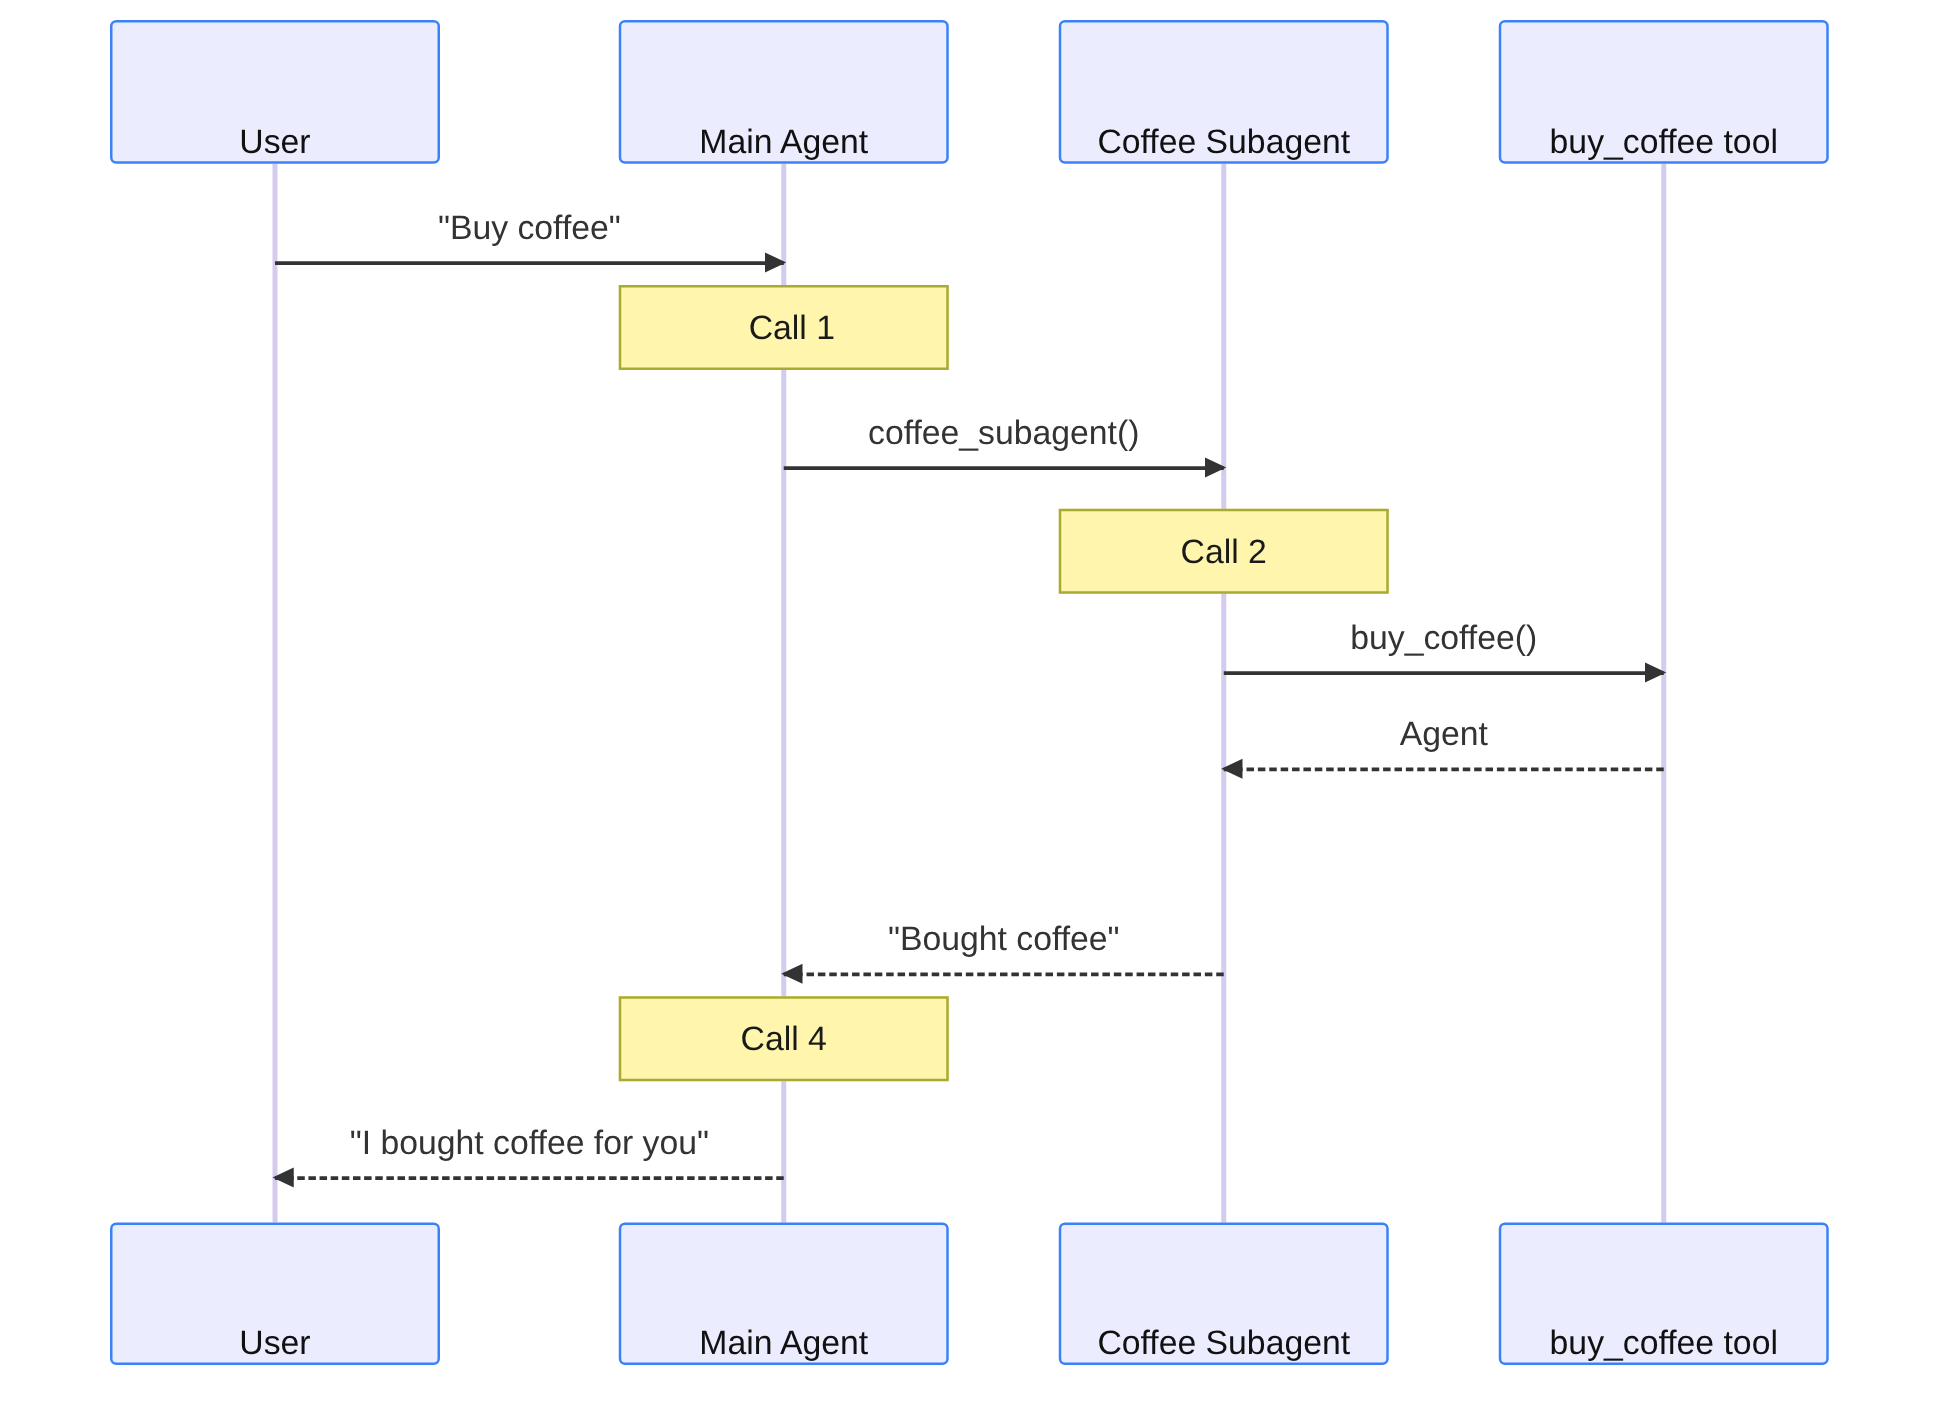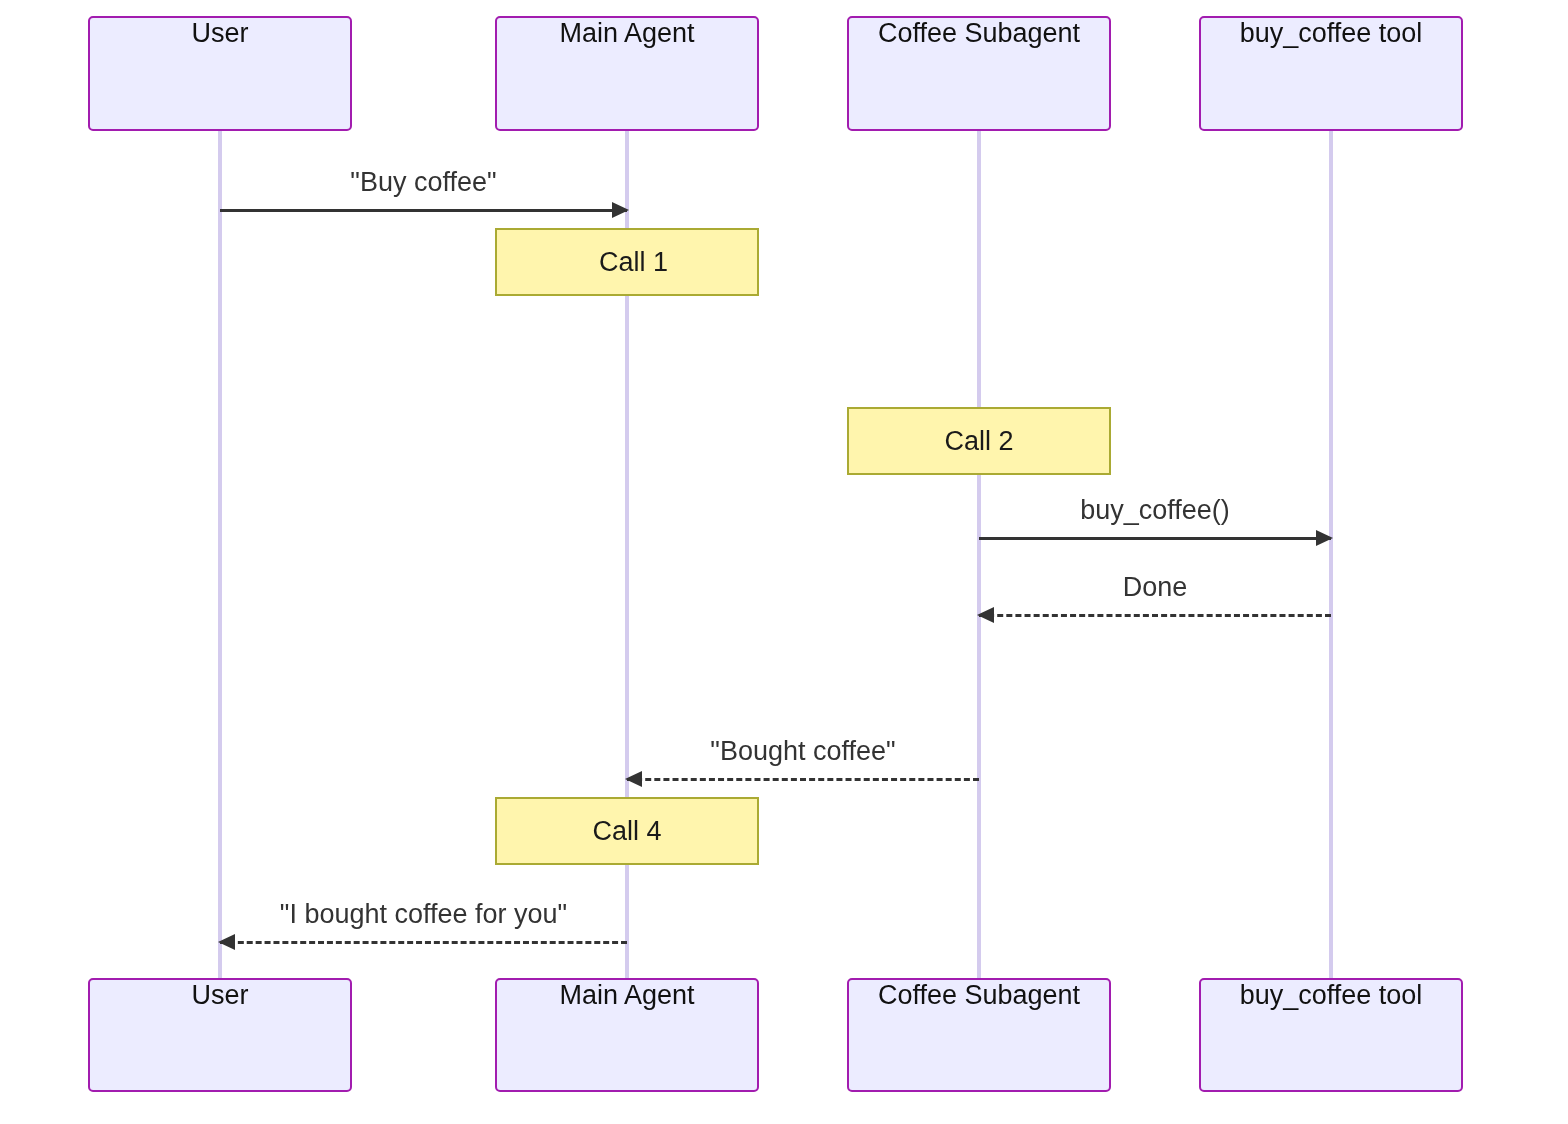--- a/index.html
+++ b/index.html
@@ -23,25 +23,25 @@
     width: 4px;
     background: #d4cbee;
     z-index: 1;
   }
   
   .actor {
     position: absolute;
     width: 264px;
     height: 115px;
     background: #ececff;
-    border: 2px solid #a21caf;
+    border: 2px solid #3b82f6;
     border-radius: 5px;
     box-sizing: border-box;
     display: flex;
-    align-items: flex-start;
+    align-items: flex-end;
     justify-content: center;
     font-size: 27px;
     color: #111111;
     z-index: 3;
   }
   .actor.top { top: 16px; }
   .actor.bottom { top: 978px; height: 114px; }
   
   .note {
     position: absolute;
@@ -130,33 +130,38 @@
   <div class="message" style="left:220px; top:166px; width:407px;">
     <div class="msg-label">"Buy coffee"</div>
     <div class="msg-line solid"></div>
     <div class="arrowhead right"></div>
   </div>
 
   <div class="note" style="left:495px; top:228px;padding-left:13px;">
     <span>Call 1</span>
   </div>
 
+  <div class="message" style="left:627px; top:330px; width:352px;">
+    <div class="msg-label">coffee_subagent()</div>
+    <div class="msg-line solid"></div>
+    <div class="arrowhead right"></div>
+  </div>
 
   <div class="note" style="left:847px; top:407px;">
     <span>Call 2</span>
   </div>
 
   <div class="message" style="left:979px; top:494px; width:352px;">
     <div class="msg-label">buy_coffee()</div>
     <div class="msg-line solid"></div>
     <div class="arrowhead right"></div>
   </div>
 
   <div class="message" style="left:979px; top:571px; width:352px;">
-    <div class="msg-label">Done</div>
+    <div class="msg-label">Agent</div>
     <div class="msg-line dashed"></div>
     <div class="arrowhead left"></div>
   </div>
 
 
   <div class="message" style="left:627px; top:735px; width:352px;">
     <div class="msg-label">"Bought coffee"</div>
     <div class="msg-line dashed"></div>
     <div class="arrowhead left"></div>
   </div>

